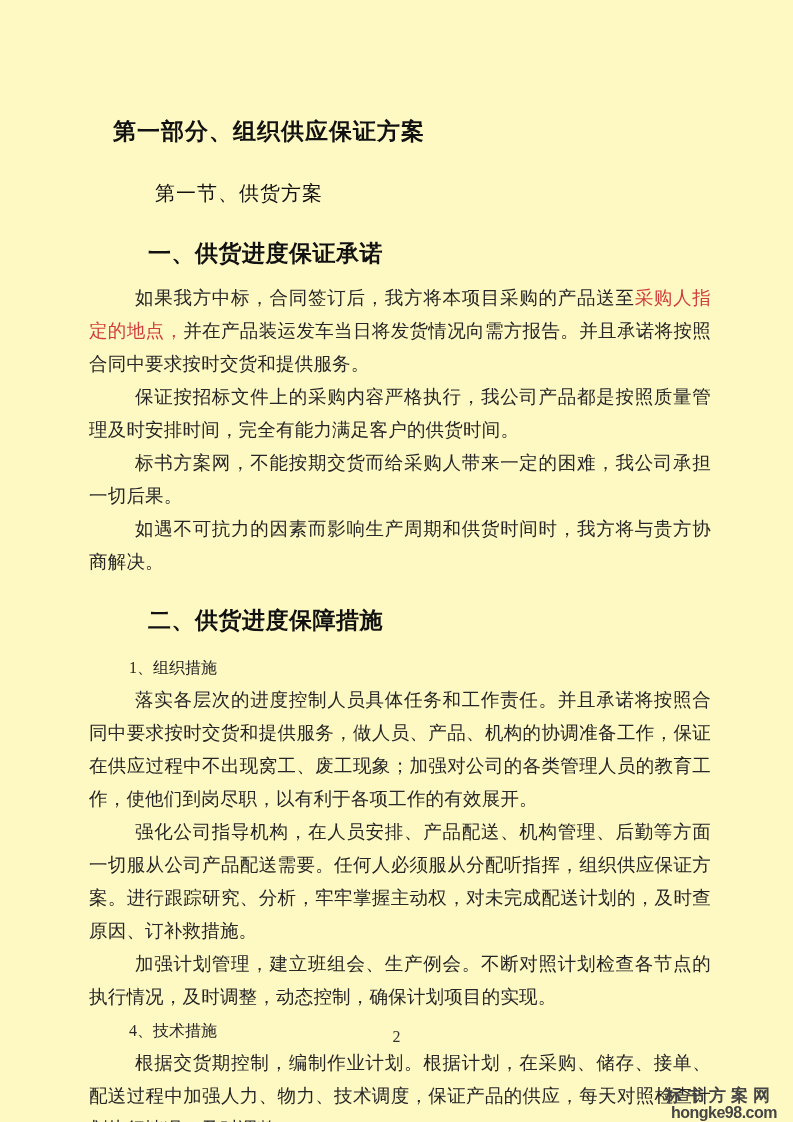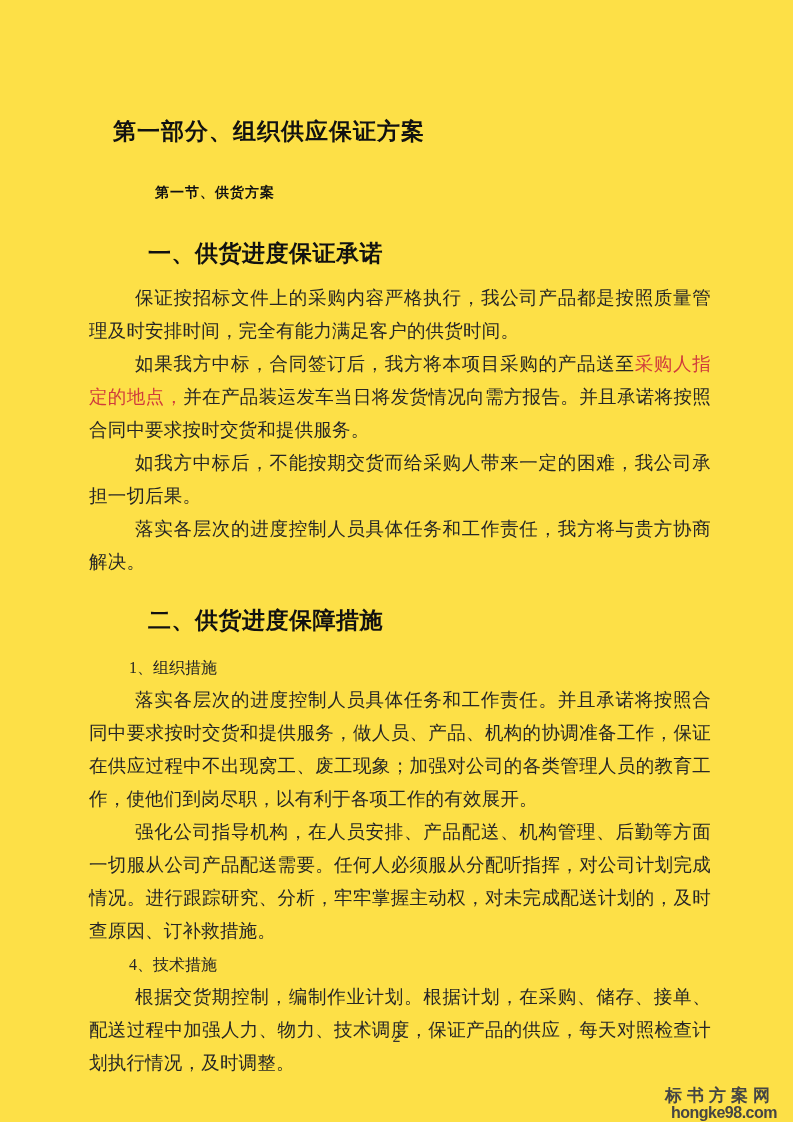--- a/index.html
+++ b/index.html
@@ -5,41 +5,41 @@
   * { margin: 0; padding: 0; box-sizing: border-box; }
   html, body { background: #ffffff; }
   body {
     font-family: "Liberation Serif", "DejaVu Serif", serif;
     width: 793px;
   }
   .page {
     position: relative;
     width: 793px;
     height: 1122px;
-    background: #fde047;
+    background: #fef9c3;
     overflow: hidden;
     color: #262626;
   }
   .content {
     position: absolute;
     top: 118px;
     left: 89px;
     width: 622px;
   }
   .part-title {
     font-size: 23px;
     font-weight: bold;
     color: #111111;
     margin: 0 0 34px 24px;
     line-height: 28px;
     letter-spacing: 1px;
   }
   .section-title {
-    font-size: 14px;
-    font-weight: bold;
+    font-size: 20px;
+    font-weight: normal;
     color: #111111;
     margin: 0 0 36px 66px;
     line-height: 26px;
     letter-spacing: 1px;
   }
   .sub-heading {
     font-size: 23px;
     font-weight: bold;
     color: #111111;
     margin: 0 0 16px 59px;
@@ -102,36 +102,37 @@
 
 <div class="page">
   <div class="content">
 
     <h1 class="part-title">第一部分、组织供应保证方案</h1>
 
     <h2 class="section-title">第一节、供货方案</h2>
 
     <h3 class="sub-heading">一、供货进度保证承诺</h3>
 
+    <p class="body-para"><span>如果我方中标，合同签订后，我方将本项目采购的产品送至</span><span class="red-text" style="color: rgb(208, 60, 60);">采购人指定的地点，</span><span>并在产品装运发车当日将发货情况向需方报告。并且承诺将按照合同中要求按时交货和提供服务。</span></p>
+
     <p class="body-para">保证按招标文件上的采购内容严格执行，我公司产品都是按照质量管理及时安排时间，完全有能力满足客户的供货时间。</p>
 
-    <p class="body-para"><span>如果我方中标，合同签订后，我方将本项目采购的产品送至</span><span class="red-text" style="color: rgb(208, 60, 60);">采购人指定的地点，</span><span>并在产品装运发车当日将发货情况向需方报告。并且承诺将按照合同中要求按时交货和提供服务。</span></p>
+    <p class="body-para">标书方案网，不能按期交货而给采购人带来一定的困难，我公司承担一切后果。</p>
 
-    <p class="body-para">如我方中标后，不能按期交货而给采购人带来一定的困难，我公司承担一切后果。</p>
-
-    <p class="body-para">落实各层次的进度控制人员具体任务和工作责任，我方将与贵方协商解决。</p>
+    <p class="body-para">如遇不可抗力的因素而影响生产周期和供货时间时，我方将与贵方协商解决。</p>
 
     <h3 class="sub-heading second">二、供货进度保障措施</h3>
 
     <p class="sub-item">1、组织措施</p>
 
     <p class="body-para">落实各层次的进度控制人员具体任务和工作责任。并且承诺将按照合同中要求按时交货和提供服务，做人员、产品、机构的协调准备工作，保证在供应过程中不出现窝工、废工现象；加强对公司的各类管理人员的教育工作，使他们到岗尽职，以有利于各项工作的有效展开。</p>
 
-    <p class="body-para">强化公司指导机构，在人员安排、产品配送、机构管理、后勤等方面一切服从公司产品配送需要。任何人必须服从分配听指挥，对公司计划完成情况。进行跟踪研究、分析，牢牢掌握主动权，对未完成配送计划的，及时查原因、订补救措施。</p>
+    <p class="body-para">强化公司指导机构，在人员安排、产品配送、机构管理、后勤等方面一切服从公司产品配送需要。任何人必须服从分配听指挥，组织供应保证方案。进行跟踪研究、分析，牢牢掌握主动权，对未完成配送计划的，及时查原因、订补救措施。</p>
 
+    <p class="body-para">加强计划管理，建立班组会、生产例会。不断对照计划检查各节点的执行情况，及时调整，动态控制，确保计划项目的实现。</p>
 
     <p class="sub-item">4、技术措施</p>
 
     <p class="body-para">根据交货期控制，编制作业计划。根据计划，在采购、储存、接单、配送过程中加强人力、物力、技术调度，保证产品的供应，每天对照检查计划执行情况，及时调整。</p>
 
   </div>
 
   <div class="page-number">2</div>
 
   <div class="watermark">

